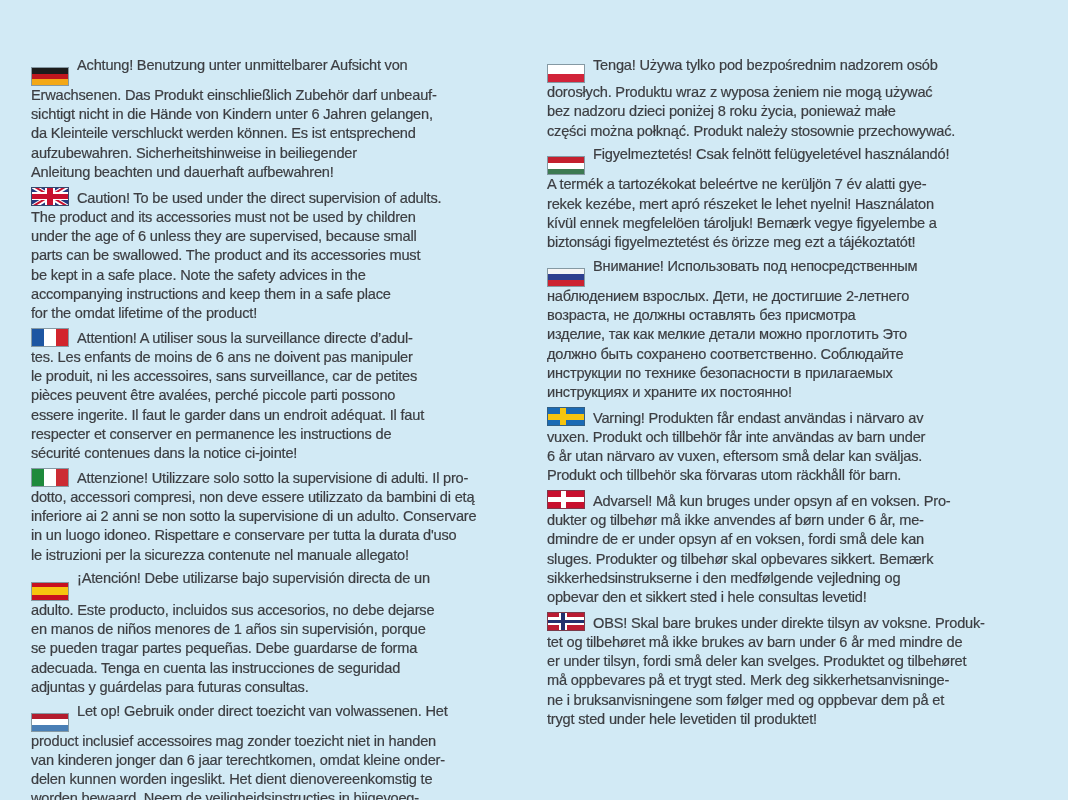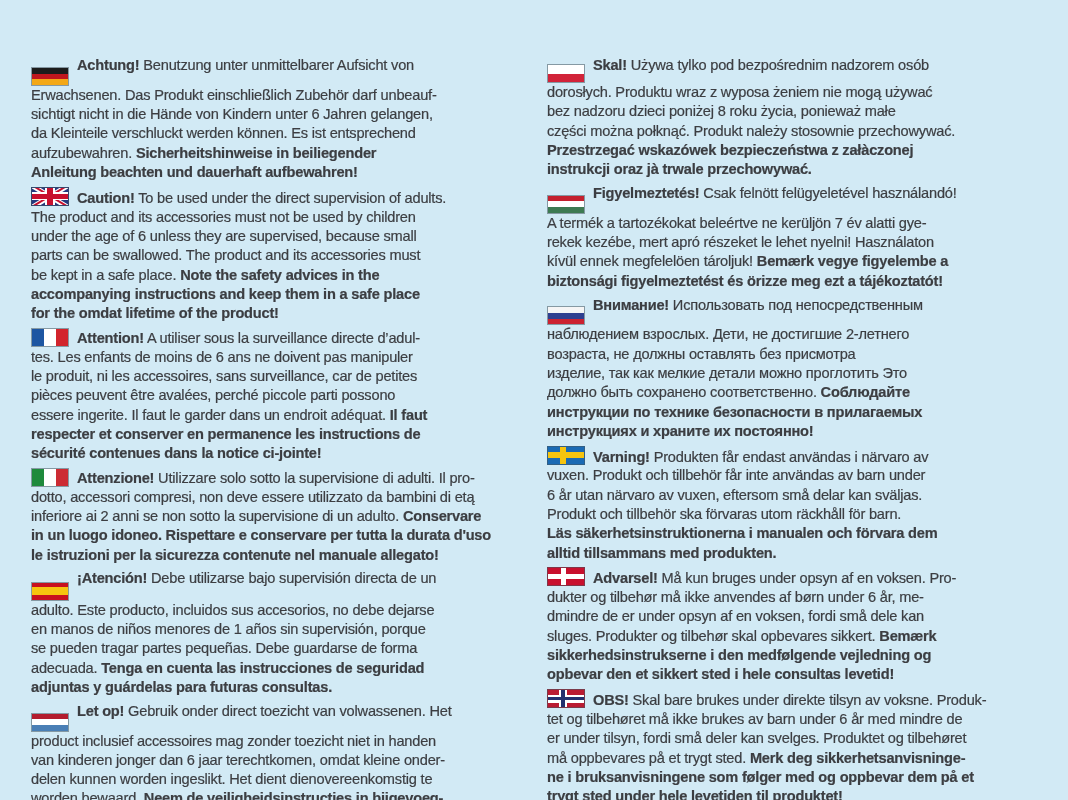--- a/index.html
+++ b/index.html
@@ -17,21 +17,21 @@
   .col{width:502px;flex:0 0 auto;}
   p.sec{
     margin:0 0 4.5px 0;
     white-space:pre;
     font-size:14.6px;
     line-height:19.3px;
     letter-spacing:-0.2px;
     color:#3c3e42;
     -webkit-text-stroke:0.2px currentColor;
   }
-  .bld{font-weight:700;}
+  .bld{font-weight:400;}
   .flag{
     display:inline-block;
     position:relative;
     width:38px;height:19px;
     margin-right:8px;
     vertical-align:-3.5px;
     box-sizing:border-box;
     border:1px solid rgba(70,85,95,.55);
     overflow:hidden;
     font-style:normal;
@@ -76,44 +76,42 @@
 adecuada. </span><span class="bld">Tenga en cuenta las instrucciones de seguridad
 adjuntas y guárdelas para futuras consultas.</span></p>
     <p class="sec"><i class="flag f-str" style="flex-direction: column;"><i style="flex: 1 1 0%; background: rgb(179, 28, 46);"></i><i style="flex: 1 1 0%; background: rgb(255, 255, 255);"></i><i style="flex: 1 1 0%; background: rgb(74, 127, 181);"></i></i><span class="bld">Let op!</span><span> Gebruik onder direct toezicht van volwassenen. Het
 product inclusief accessoires mag zonder toezicht niet in handen
 van kinderen jonger dan 6 jaar terechtkomen, omdat kleine onder-
 delen kunnen worden ingeslikt. Het dient dienovereenkomstig te
 worden bewaard. </span><span class="bld">Neem de veiligheidsinstructies in bijgevoeg-
 de gebruiksaanwijzing in acht en bewaar deze permanent!</span></p>
   </div>
   <div class="col">
-    <p class="sec"><i class="flag f-str" style="flex-direction: column;"><i style="flex: 1 1 0%; background: rgb(255, 255, 255);"></i><i style="flex: 1 1 0%; background: rgb(210, 35, 57);"></i></i><span class="bld">Skal!</span><span> Używa tylko pod bezpośrednim nadzorem osób
+    <p class="sec"><i class="flag f-str" style="flex-direction: column;"><i style="flex: 1 1 0%; background: rgb(255, 255, 255);"></i><i style="flex: 1 1 0%; background: rgb(210, 35, 57);"></i></i><span class="bld">Tenga!</span><span> Używa tylko pod bezpośrednim nadzorem osób
 dorosłych. Produktu wraz z wyposa żeniem nie mogą używać
 bez nadzoru dzieci poniżej 8 roku życia, ponieważ małe
 części można połknąć. Produkt należy stosownie przechowywać.
-</span><span class="bld">Przestrzegać wskazówek bezpieczeństwa z załàczonej
-instrukcji oraz jà trwale przechowywać.</span></p>
+</span></p>
     <p class="sec"><i class="flag f-str" style="flex-direction: column;"><i style="flex: 1 1 0%; background: rgb(196, 32, 46);"></i><i style="flex: 1 1 0%; background: rgb(255, 255, 255);"></i><i style="flex: 1 1 0%; background: rgb(61, 122, 82);"></i></i><span class="bld">Figyelmeztetés!</span><span> Csak felnött felügyeletével használandó!
 A termék a tartozékokat beleértve ne kerüljön 7 év alatti gye-
 rekek kezébe, mert apró részeket le lehet nyelni! Használaton
 kívül ennek megfelelöen tároljuk! </span><span class="bld">Bemærk vegye figyelembe a
 biztonsági figyelmeztetést és örizze meg ezt a tájékoztatót!</span></p>
     <p class="sec"><i class="flag f-str" style="flex-direction: column;"><i style="flex: 1 1 0%; background: rgb(245, 245, 245);"></i><i style="flex: 1 1 0%; background: rgb(47, 63, 143);"></i><i style="flex: 1 1 0%; background: rgb(204, 34, 48);"></i></i><span class="bld">Внимание!</span><span> Использовать под непосредственным
 наблюдением взрослых. Дети, не достигшие 2-летнего
 возраста, не должны оставлять без присмотра
 изделие, так как мелкие детали можно проглотить Это
 должно быть сохранено соответственно. </span><span class="bld">Соблюдайте
 инструкции по технике безопасности в прилагаемых
 инструкциях и храните их постоянно!</span></p>
     <p class="sec"><i class="flag" style="background: rgb(26, 106, 180);"><i style="position: absolute; display: block; left: 0px; right: 0px; top: 50%; height: 6px; margin-top: -3px; background: rgb(246, 196, 15);"></i><i style="position: absolute; display: block; top: 0px; bottom: 0px; left: 15px; width: 6px; margin-left: -3px; background: rgb(246, 196, 15);"></i></i><span class="bld">Varning!</span><span> Produkten får endast användas i närvaro av
 vuxen. Produkt och tillbehör får inte användas av barn under
 6 år utan närvaro av vuxen, eftersom små delar kan sväljas.
 Produkt och tillbehör ska förvaras utom räckhåll för barn.
-</span><span class="bld">Läs säkerhetsinstruktionerna i manualen och förvara dem
-alltid tillsammans med produkten.</span></p>
+</span></p>
     <p class="sec"><i class="flag" style="background: rgb(200, 16, 46);"><i style="position: absolute; display: block; left: 0px; right: 0px; top: 50%; height: 5px; margin-top: -2.5px; background: rgb(255, 255, 255);"></i><i style="position: absolute; display: block; top: 0px; bottom: 0px; left: 15px; width: 5px; margin-left: -2.5px; background: rgb(255, 255, 255);"></i></i><span class="bld">Advarsel!</span><span> Må kun bruges under opsyn af en voksen. Pro-
 dukter og tilbehør må ikke anvendes af børn under 6 år, me-
 dmindre de er under opsyn af en voksen, fordi små dele kan
 sluges. Produkter og tilbehør skal opbevares sikkert. </span><span class="bld">Bemærk
 sikkerhedsinstrukserne i den medfølgende vejledning og
 opbevar den et sikkert sted i hele consultas levetid!</span></p>
     <p class="sec"><i class="flag" style="background: rgb(186, 27, 50);"><i style="position: absolute; display: block; left: 0px; right: 0px; top: 50%; height: 8px; margin-top: -4px; background: rgb(255, 255, 255);"></i><i style="position: absolute; display: block; top: 0px; bottom: 0px; left: 15px; width: 8px; margin-left: -4px; background: rgb(255, 255, 255);"></i><i style="position: absolute; display: block; left: 0px; right: 0px; top: 50%; height: 3.5px; margin-top: -1.75px; background: rgb(35, 48, 110);"></i><i style="position: absolute; display: block; top: 0px; bottom: 0px; left: 15px; width: 3.5px; margin-left: -1.75px; background: rgb(35, 48, 110);"></i></i><span class="bld">OBS!</span><span> Skal bare brukes under direkte tilsyn av voksne. Produk-
 tet og tilbehøret må ikke brukes av barn under 6 år med mindre de
 er under tilsyn, fordi små deler kan svelges. Produktet og tilbehøret
 må oppbevares på et trygt sted. </span><span class="bld">Merk deg sikkerhetsanvisninge-

